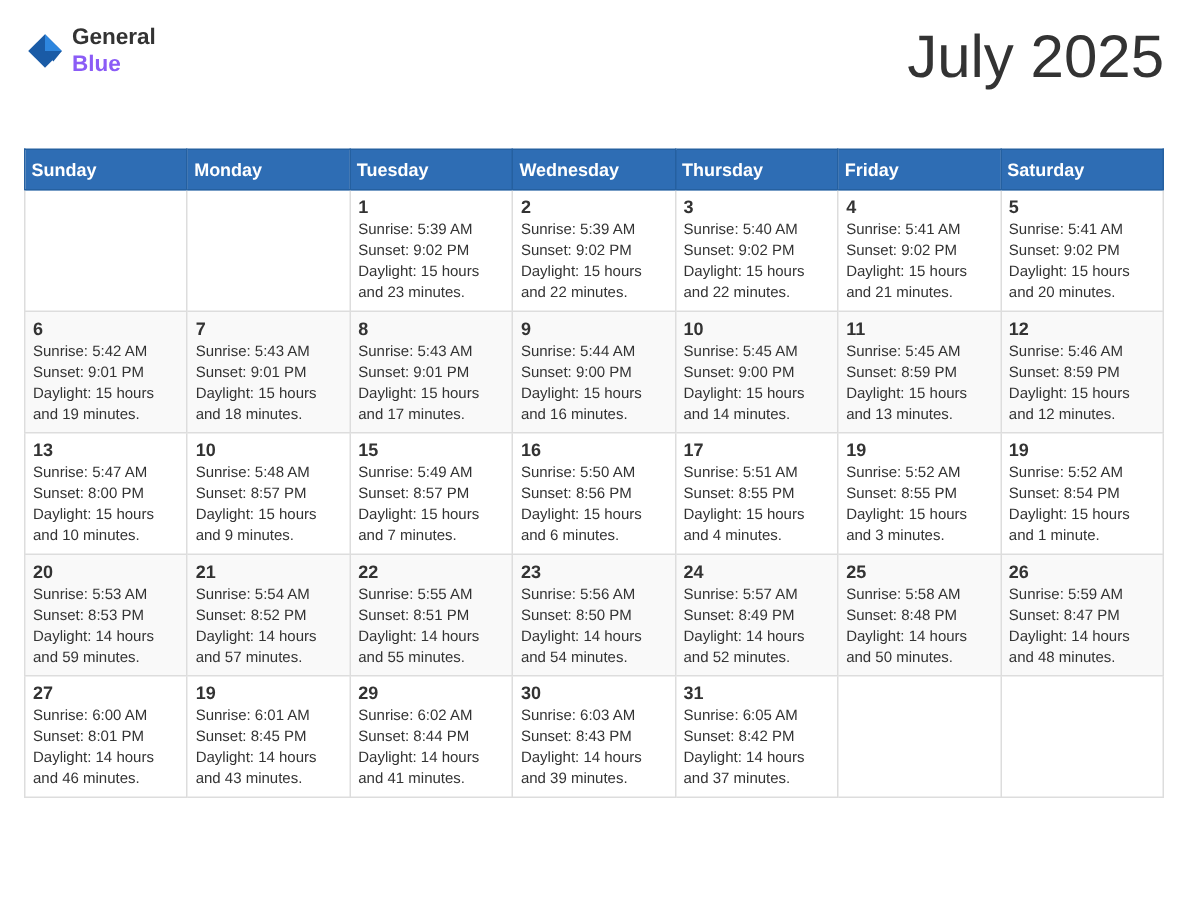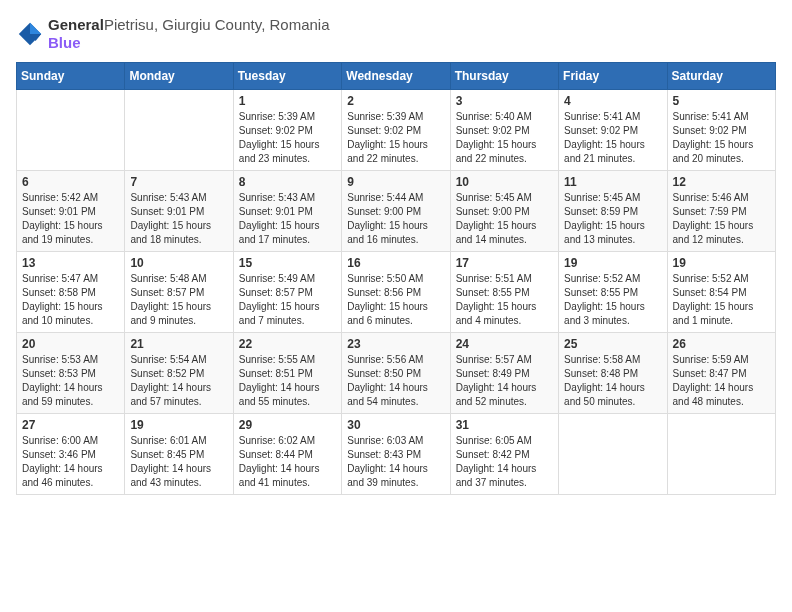--- a/index.html
+++ b/index.html
@@ -5,41 +5,42 @@
     * { box-sizing: border-box; margin: 0; padding: 0; }
     body {
       font-family: Arial, sans-serif;
       background: #fff;
       width: 792px;
       min-height: 612px;
       padding: 16px;
     }
     .header {
       display: flex;
+      justify-content: space-between;
       align-items: flex-start;
-      margin-bottom: 10px;
     }
     .logo {
       display: flex;
       align-items: center;
       gap: 4px;
     }
     .logo-text-general { font-size: 15px; color: #333; font-weight: bold; }
     .logo-text-blue { font-size: 15px; color: #8b5cf6; font-weight: bold; }
     .logo-icon {
       width: 28px;
       height: 28px;
     }
     .title-block { text-align: right; }
     .month-title { font-size: 40px; color: #333; font-weight: 300; }
     .location-title { font-size: 15px; color: #555; }
     .calendar {
       width: 100%;
       border-collapse: collapse;
       border: 1px solid #ccc;
+      margin-top: 38px;
     }
     .calendar th {
       background: #2e6db4;
       color: #fff;
       padding: 6px 4px;
       font-size: 12px;
       text-align: left;
       border: 1px solid #2560a0;
     }
     .calendar td {
@@ -75,21 +76,21 @@
       <polygon points="20,4 36,20 20,36 4,20" fill="#1a5ba6"></polygon>
       <polygon points="20,4 36,20 20,20" fill="#2e86de"></polygon>
       <polygon points="20,20 36,20 28,30" fill="#1a5ba6"></polygon>
     </svg>
     <div>
       <span class="logo-text-general">General</span><br>
       <span class="logo-text-blue">Blue</span>
     </div>
   </div>
   <div class="title-block">
-    <div class="location-title">Pietrisu, Giurgiu County, Romania</div>
+    <div class="month-title">July 2025</div>
   </div>
 </div>
 
 <table class="calendar">
   <thead>
     <tr>
     <th>Sunday</th>
         <th>Monday</th>
         <th>Tuesday</th>
         <th>Wednesday</th>
@@ -166,29 +167,29 @@
         </td>
         <td>
           <span class="day-number">11</span>
           <div class="day-info">Sunrise: 5:45 AM
 Sunset: 8:59 PM
 Daylight: 15 hours and 13 minutes.</div>
         </td>
         <td>
           <span class="day-number">12</span>
           <div class="day-info">Sunrise: 5:46 AM
-Sunset: 7:59 PM
+Sunset: 8:59 PM
 Daylight: 15 hours and 12 minutes.</div>
         </td>
       </tr>
       <tr>
         <td>
           <span class="day-number">13</span>
           <div class="day-info">Sunrise: 5:47 AM
-Sunset: 8:58 PM
+Sunset: 8:00 PM
 Daylight: 15 hours and 10 minutes.</div>
         </td>
         <td>
           <span class="day-number">10</span>
           <div class="day-info">Sunrise: 5:48 AM
 Sunset: 8:57 PM
 Daylight: 15 hours and 9 minutes.</div>
         </td>
         <td>
           <span class="day-number">15</span>
@@ -262,21 +263,21 @@
           <span class="day-number">26</span>
           <div class="day-info">Sunrise: 5:59 AM
 Sunset: 8:47 PM
 Daylight: 14 hours and 48 minutes.</div>
         </td>
       </tr>
       <tr>
         <td>
           <span class="day-number">27</span>
           <div class="day-info">Sunrise: 6:00 AM
-Sunset: 3:46 PM
+Sunset: 8:01 PM
 Daylight: 14 hours and 46 minutes.</div>
         </td>
         <td>
           <span class="day-number">19</span>
           <div class="day-info">Sunrise: 6:01 AM
 Sunset: 8:45 PM
 Daylight: 14 hours and 43 minutes.</div>
         </td>
         <td>
           <span class="day-number">29</span>

